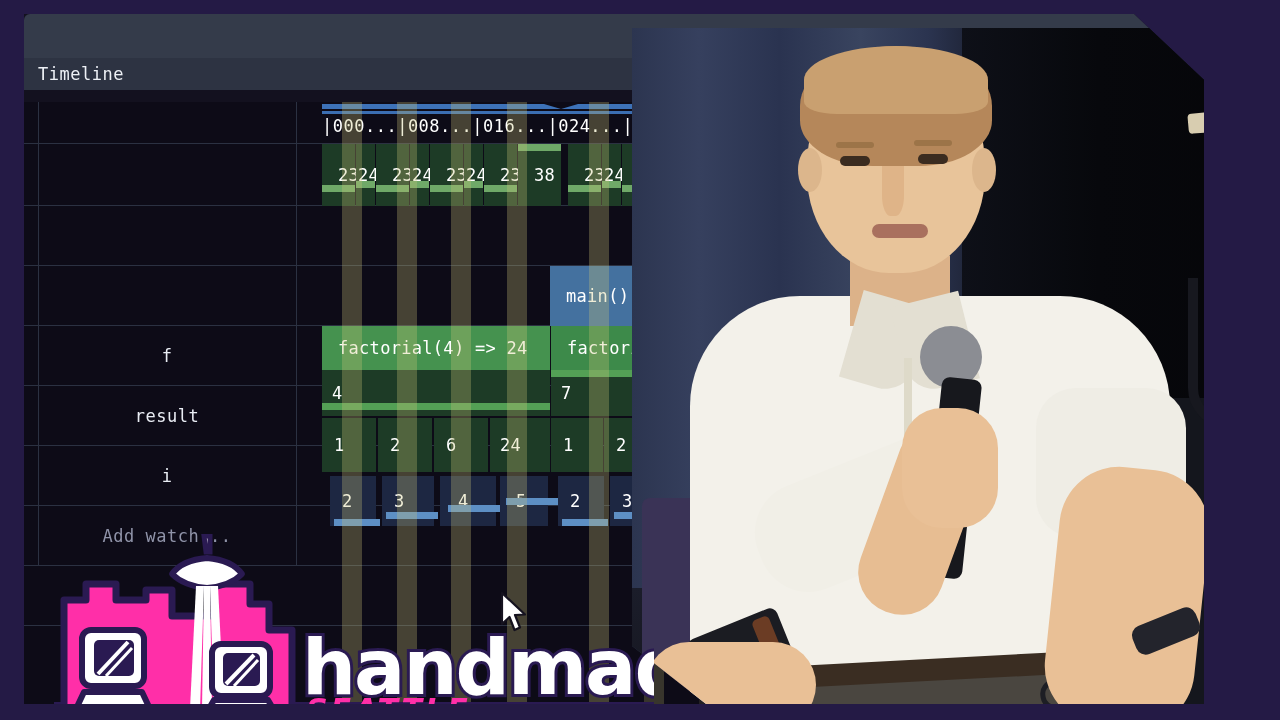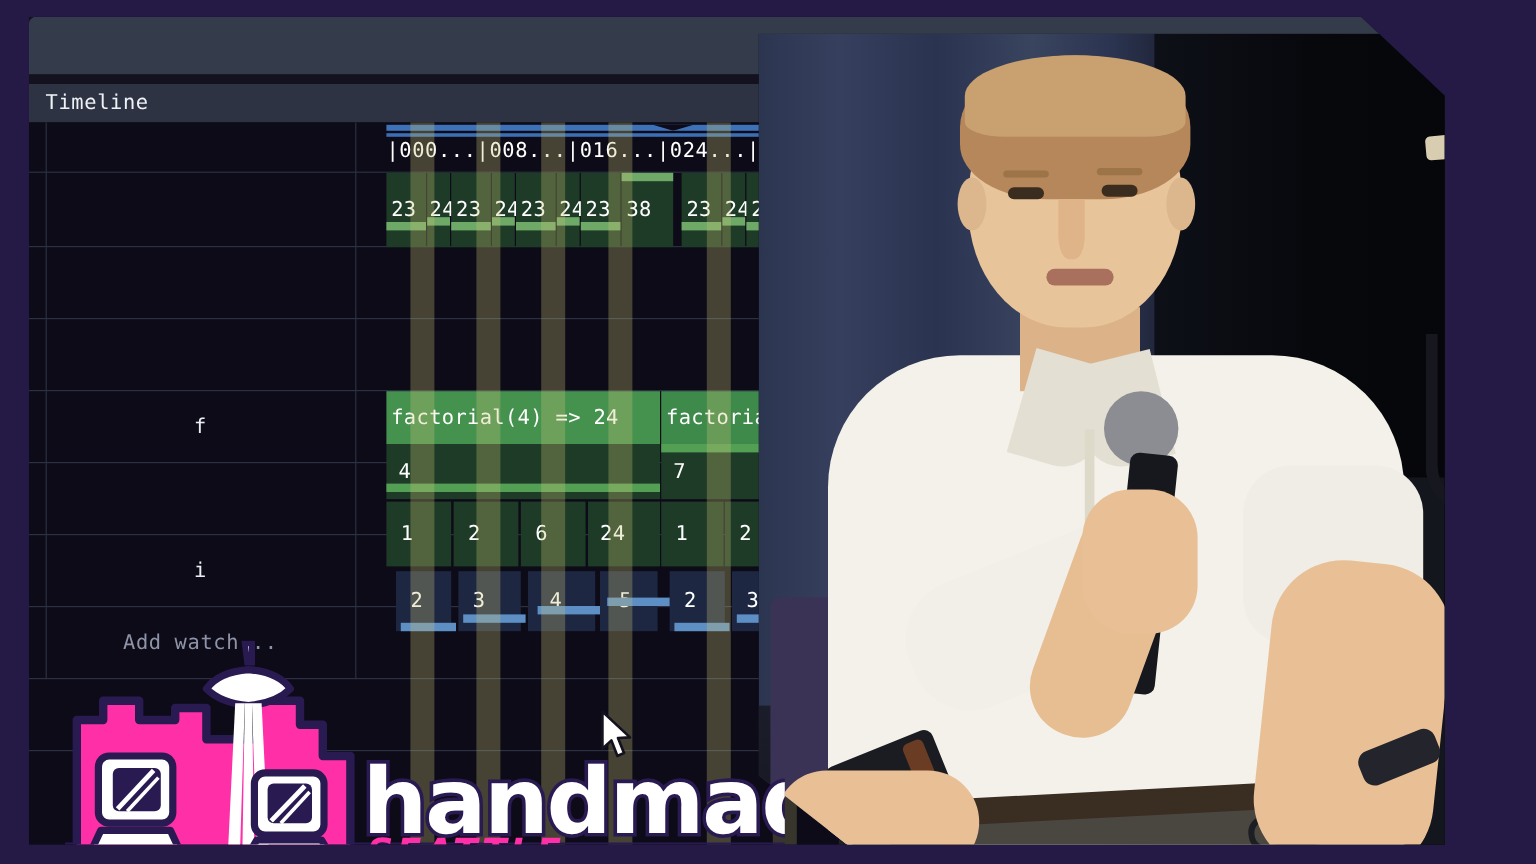--- a/index.html
+++ b/index.html
@@ -25,21 +25,21 @@
     background:#343b4a;
     border-radius:6px 6px 0 0;
   }
   #topbar-shadow {
     position:absolute; left:0; top:48px; width:1180px; height:8px;
     background:#15121f;
   }
 
   
   #tl-header {
-    position:absolute; left:0; top:56px; width:1180px; height:32px;
+    position:absolute; left:0; top:44px; width:1180px; height:32px;
     background:#2d3342;
     display:flex; align-items:center;
   }
   #tl-header .title {
     color:#eef1f6; font-size:17px; letter-spacing:.5px; padding-left:14px;
   }
 
   
   #tl-body {
     position:absolute; left:0; top:88px; width:1180px; height:602px;
@@ -87,21 +87,21 @@
     position:absolute; left:298px; top:14px; height:26px;
     color:#ffffff; font-size:17px; white-space:nowrap; letter-spacing:.5px;
   }
 
   
   .cell {
     position:absolute; top:0; bottom:0;
     display:flex; align-items:center;
     color:#ffffff; font-size:17px; letter-spacing:.3px;
   }
-  .cell .txt { padding-left:4px; }
+  .cell .txt { padding-left:16px; }
 
   
   .vbar { position:absolute; height:7px; }
 
   
   .c-line     { background:#1d3b26; }
   .c-line .vbar { background:#6fa968; }
   .c-call-main{ background:#44719f; }
   .c-call-fact{ background:#45924f; }
   .c-call-fact-dim { background:#3d8a4a; }
@@ -295,20 +295,23 @@
     <div class="row" style="top:344px; height:60px;"></div>
     <div class="row" style="top:404px; height:60px;"></div>
     <div class="row" style="top:464px; height:60px;"></div>
 
     <div class="rowline-v" style="left:14px;  top:0; height:464px;"></div>
     <div class="rowline-v" style="left:272px; top:0; height:464px;"></div>
 
     <div class="rlabel" style="top:224px; height:60px;">
       <span>f</span>
     </div>
+    <div class="rlabel" style="top:284px; height:60px;">
+      <span>result</span>
+    </div>
     <div class="rlabel" style="top:344px; height:60px;">
       <span>i</span>
     </div>
     <div class="rlabel dim" style="top:404px; height:60px;">
       <span>Add watch...</span>
     </div>
 
     <div id="tracks-clip">
 
       <div id="tl-scroll" style="left:26px;"></div>
@@ -366,20 +369,25 @@
           <span class="txt" style="padding-left:2px;">24</span>
           <div class="vbar" style="left:0;width:19px;bottom:18px;"></div>
         </div>
         <div class="cell c-line" style="left:354px;width:40px;">
           <span class="txt">23</span>
           <div class="vbar" style="left:0;width:40px;bottom:14px;"></div>
         </div>
         <div class="cell c-line" style="left:395px;width:36px;opacity:.55;"></div>
       </div>
 
+      <div style="position:absolute;left:26px;top:164px;height:60px;width:430px;">
+        <div class="cell c-call-main" style="left:228px;width:134px;">
+          <span class="txt">main()</span>
+        </div>
+      </div>
 
       <div style="position:absolute;left:26px;top:224px;height:56px;width:430px;">
         <div class="cell c-call-fact" style="left:0px;width:228px;height:44px;bottom:auto;">
           <span class="txt">factorial(4) =&gt; 24</span>
         </div>
         <div class="cell c-call-fact-dim" style="left:229px;width:202px;height:44px;bottom:auto;">
           <span class="txt">factorial(7)</span>
         </div>
       </div>
 

